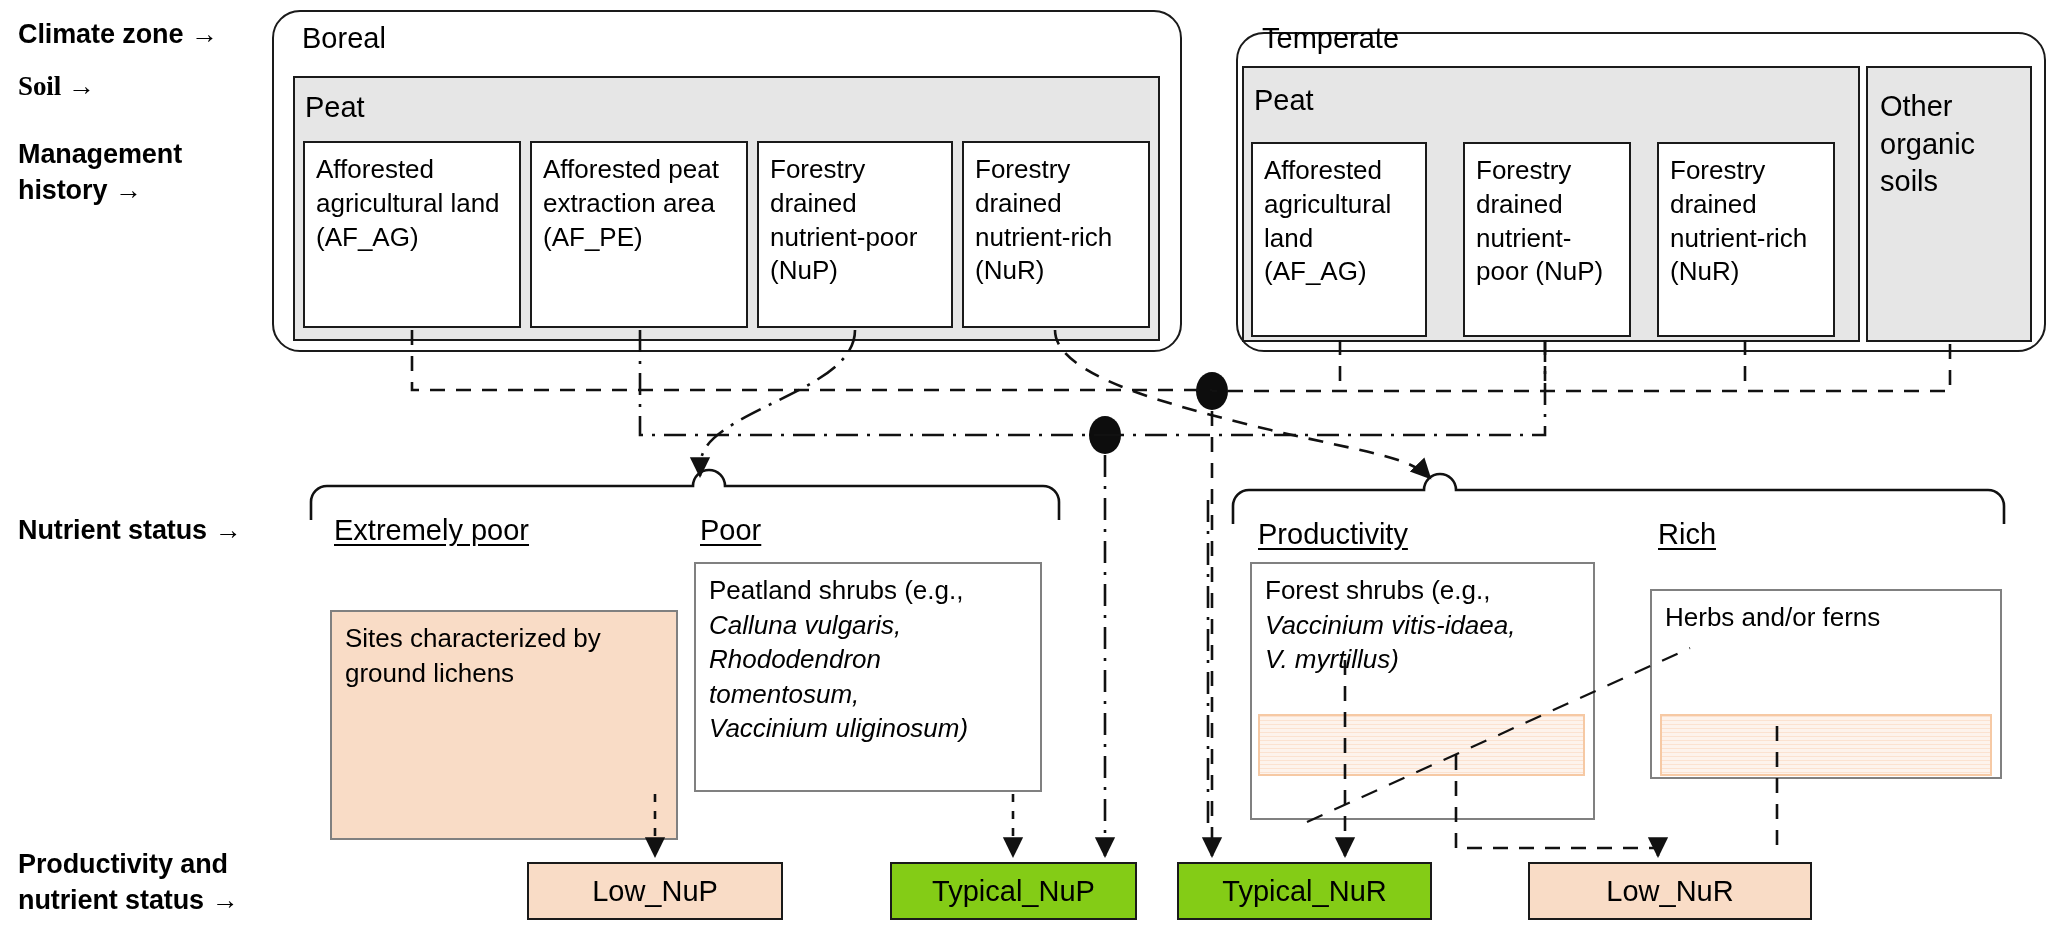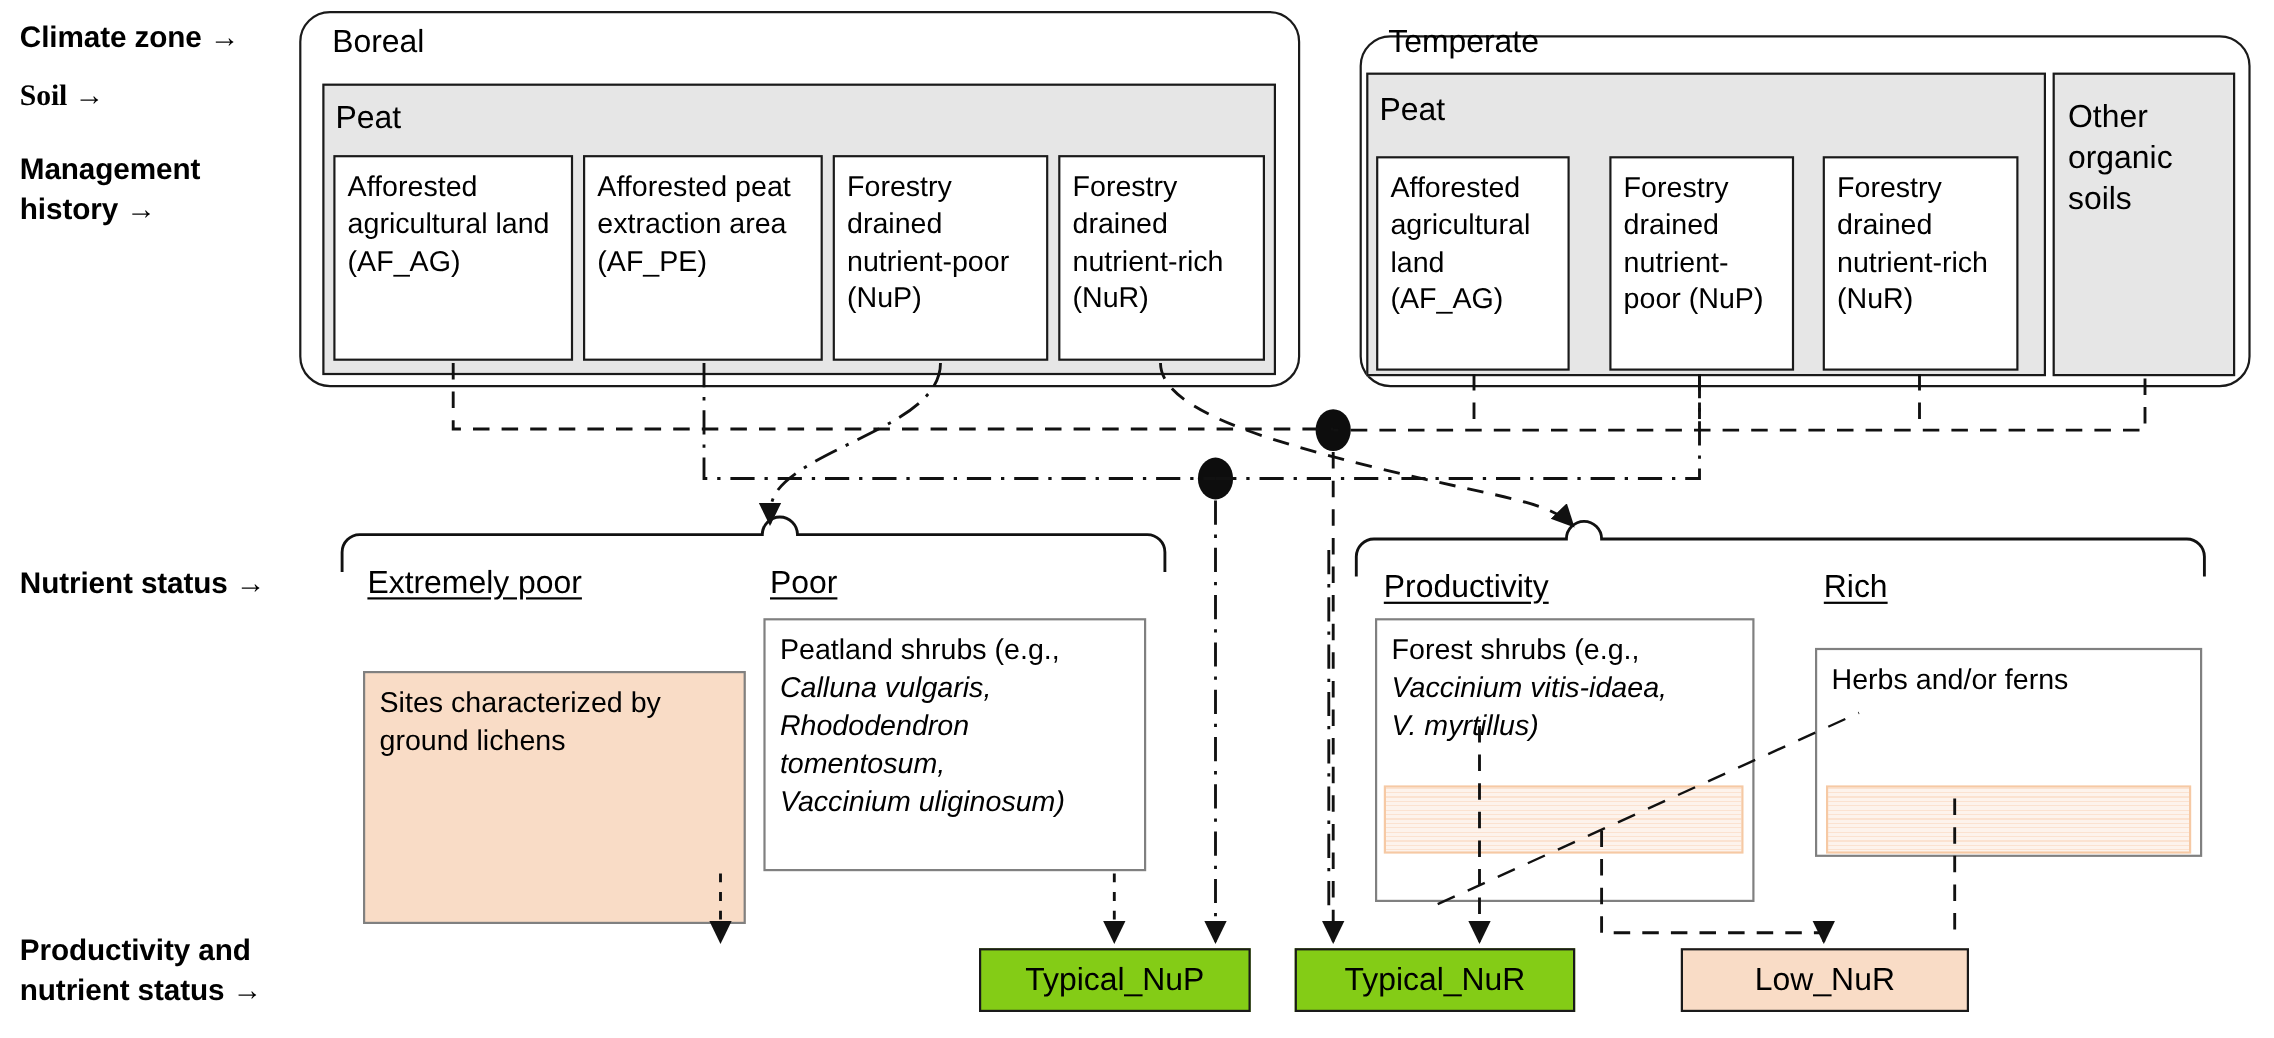--- a/index.html
+++ b/index.html
@@ -113,23 +113,24 @@
     <div class="ital">V. myrtillus)</div>
   </div>
   <div class="hatch" style="left:1258px;top:714px;width:327px;height:62px;"></div>
 
   <div class="ns-head" style="left:1658px;top:518px;">Rich</div>
   <div class="ns-box" style="left:1650px;top:589px;width:352px;height:190px;">
     <span>Herbs and/or ferns</span>
   </div>
   <div class="hatch" style="left:1660px;top:714px;width:332px;height:62px;"></div>
 
+  <div class="res filled" style="left:527px;top:862px;width:256px;height:58px;">Low_NuP</div>
   <div class="res" style="left:890px;top:862px;width:247px;height:58px;">Typical_NuP</div>
   <div class="res" style="left:1177px;top:862px;width:255px;height:58px;">Typical_NuR</div>
-  <div class="res filled" style="left:1528px;top:862px;width:262px;height:58px;">Low_NuR</div>
+  <div class="res filled" style="left:1528px;top:862px;width:284px;height:58px;">Low_NuR</div>
 
   <svg id="wires" viewBox="0 0 2067 944">
     <defs>
       <marker id="ah" markerWidth="9" markerHeight="9" refX="7.2" refY="4.5" orient="auto" markerUnits="strokeWidth">
         <path d="M0,0.6 L8,4.5 L0,8.4 z" fill="#111"></path>
       </marker>
     </defs>
 
     <g fill="none" stroke="#111" stroke-width="2.6">
 

